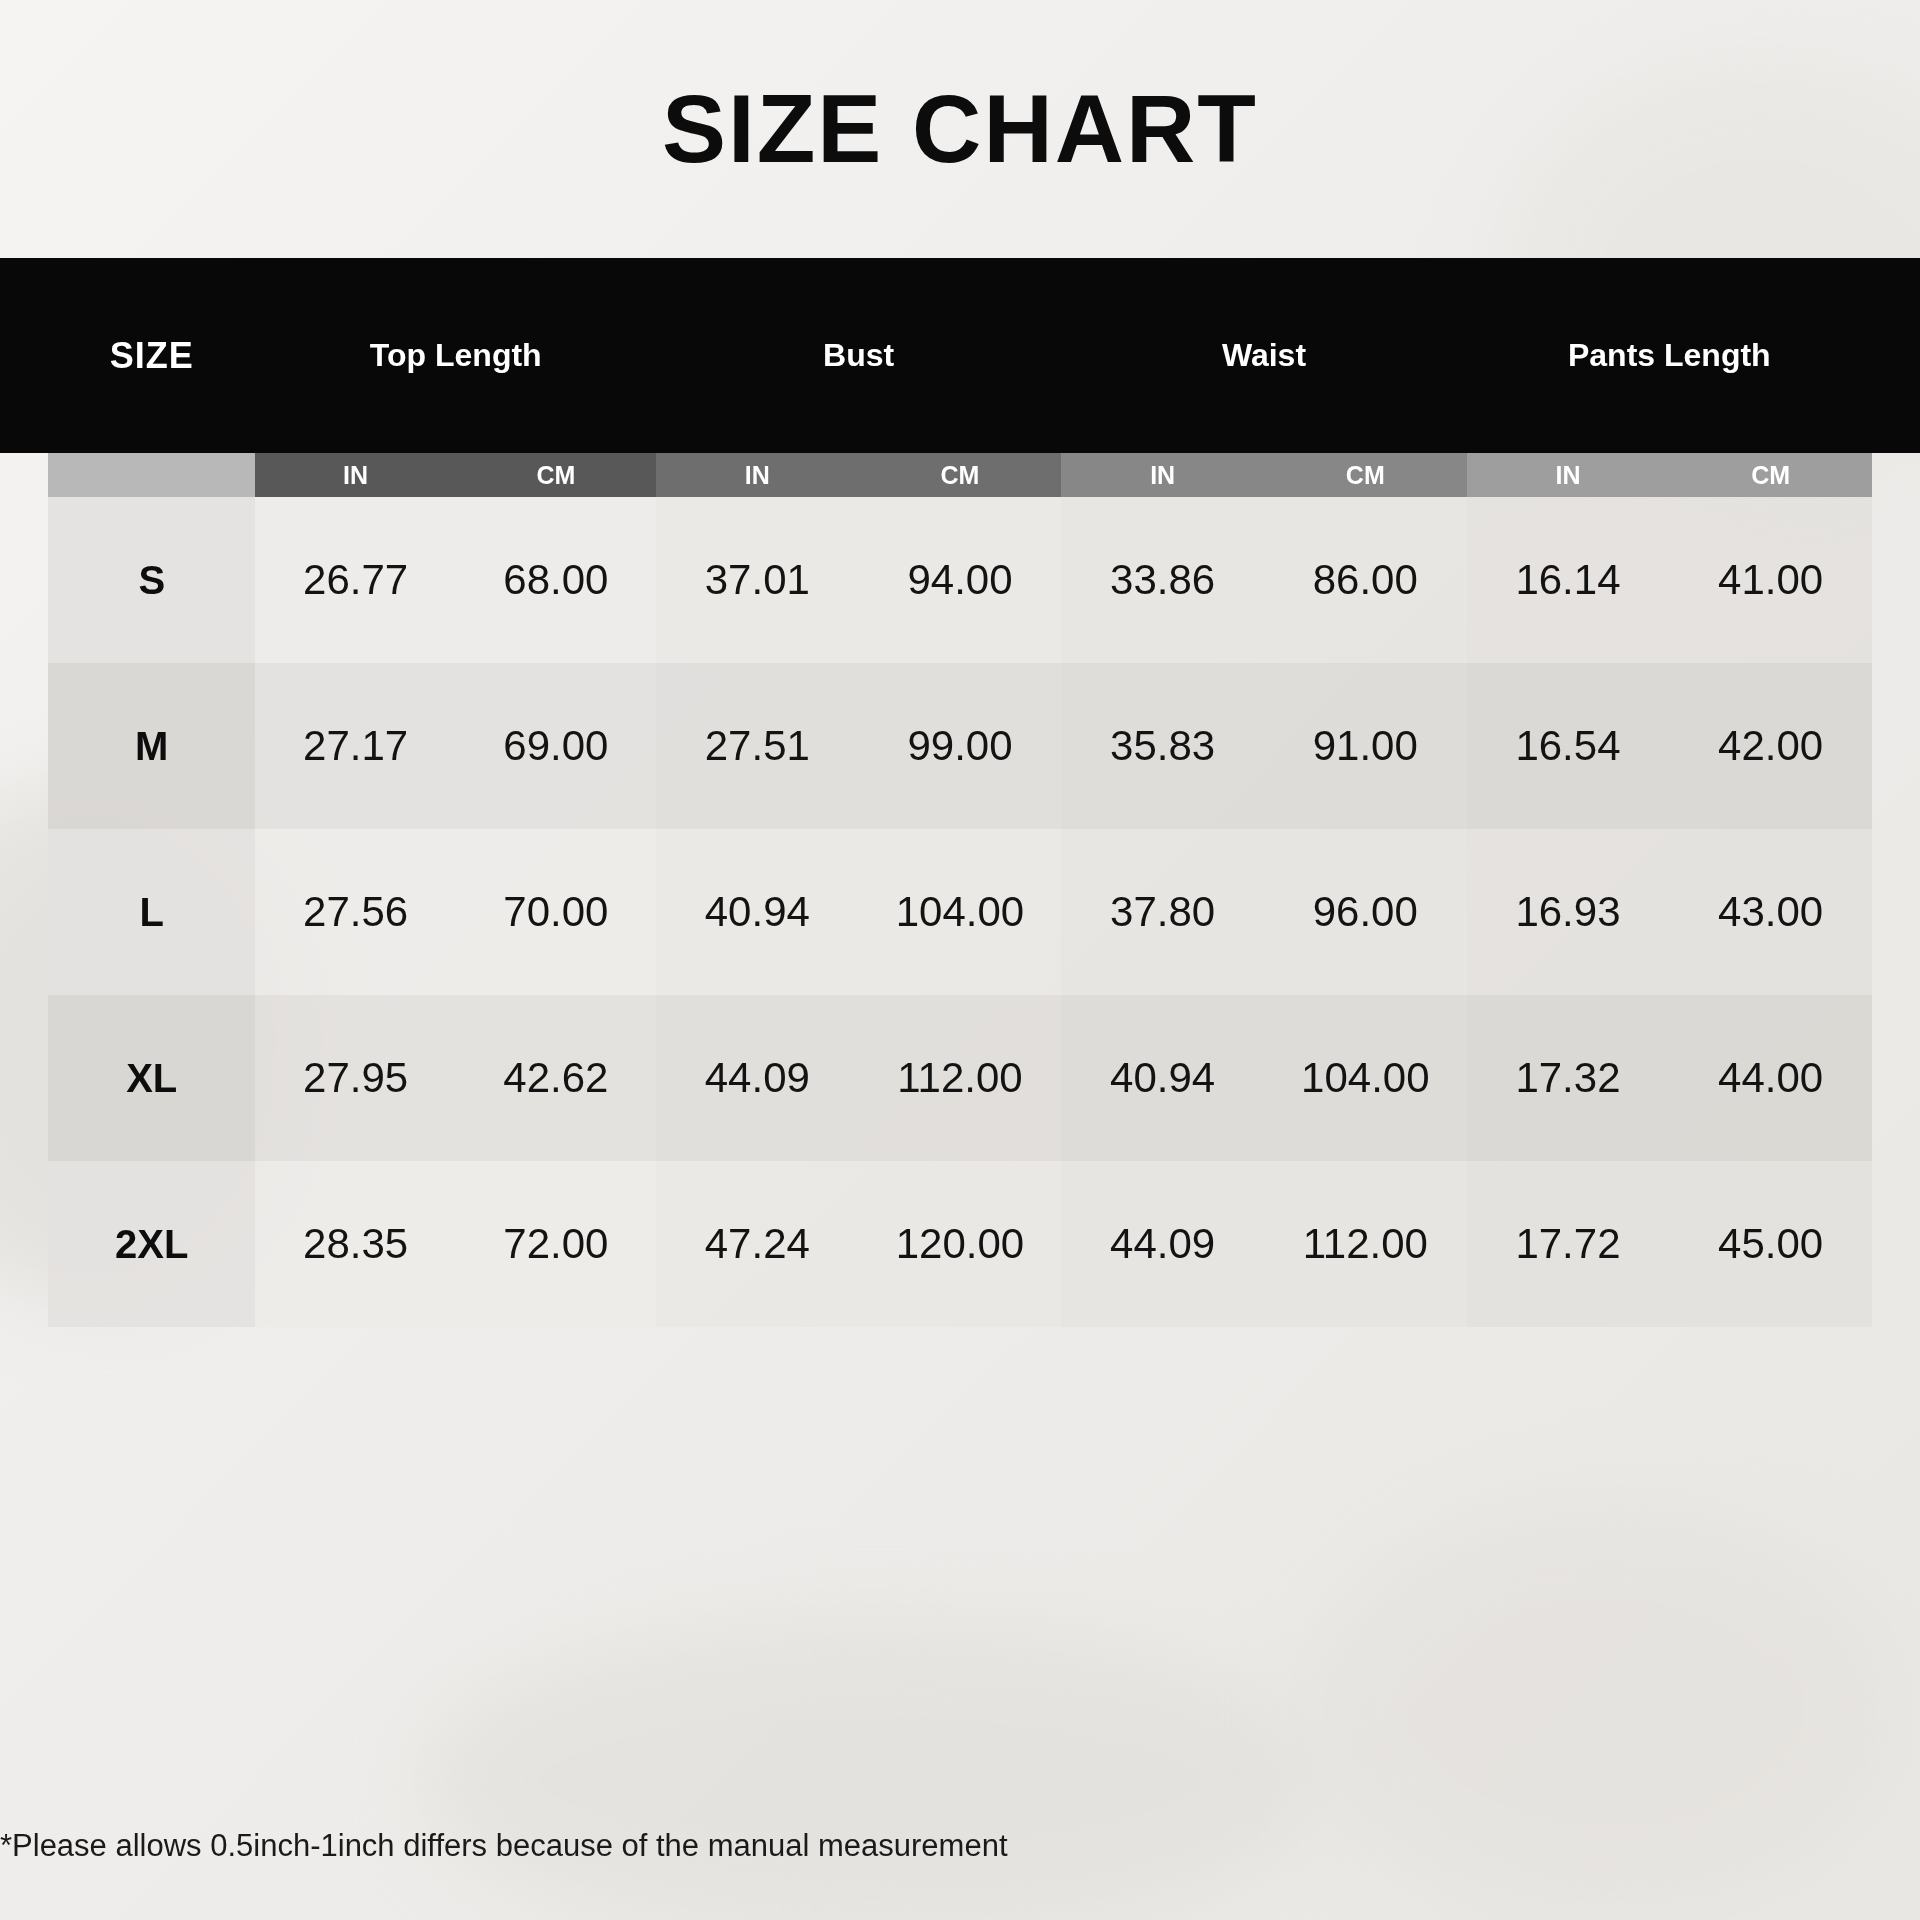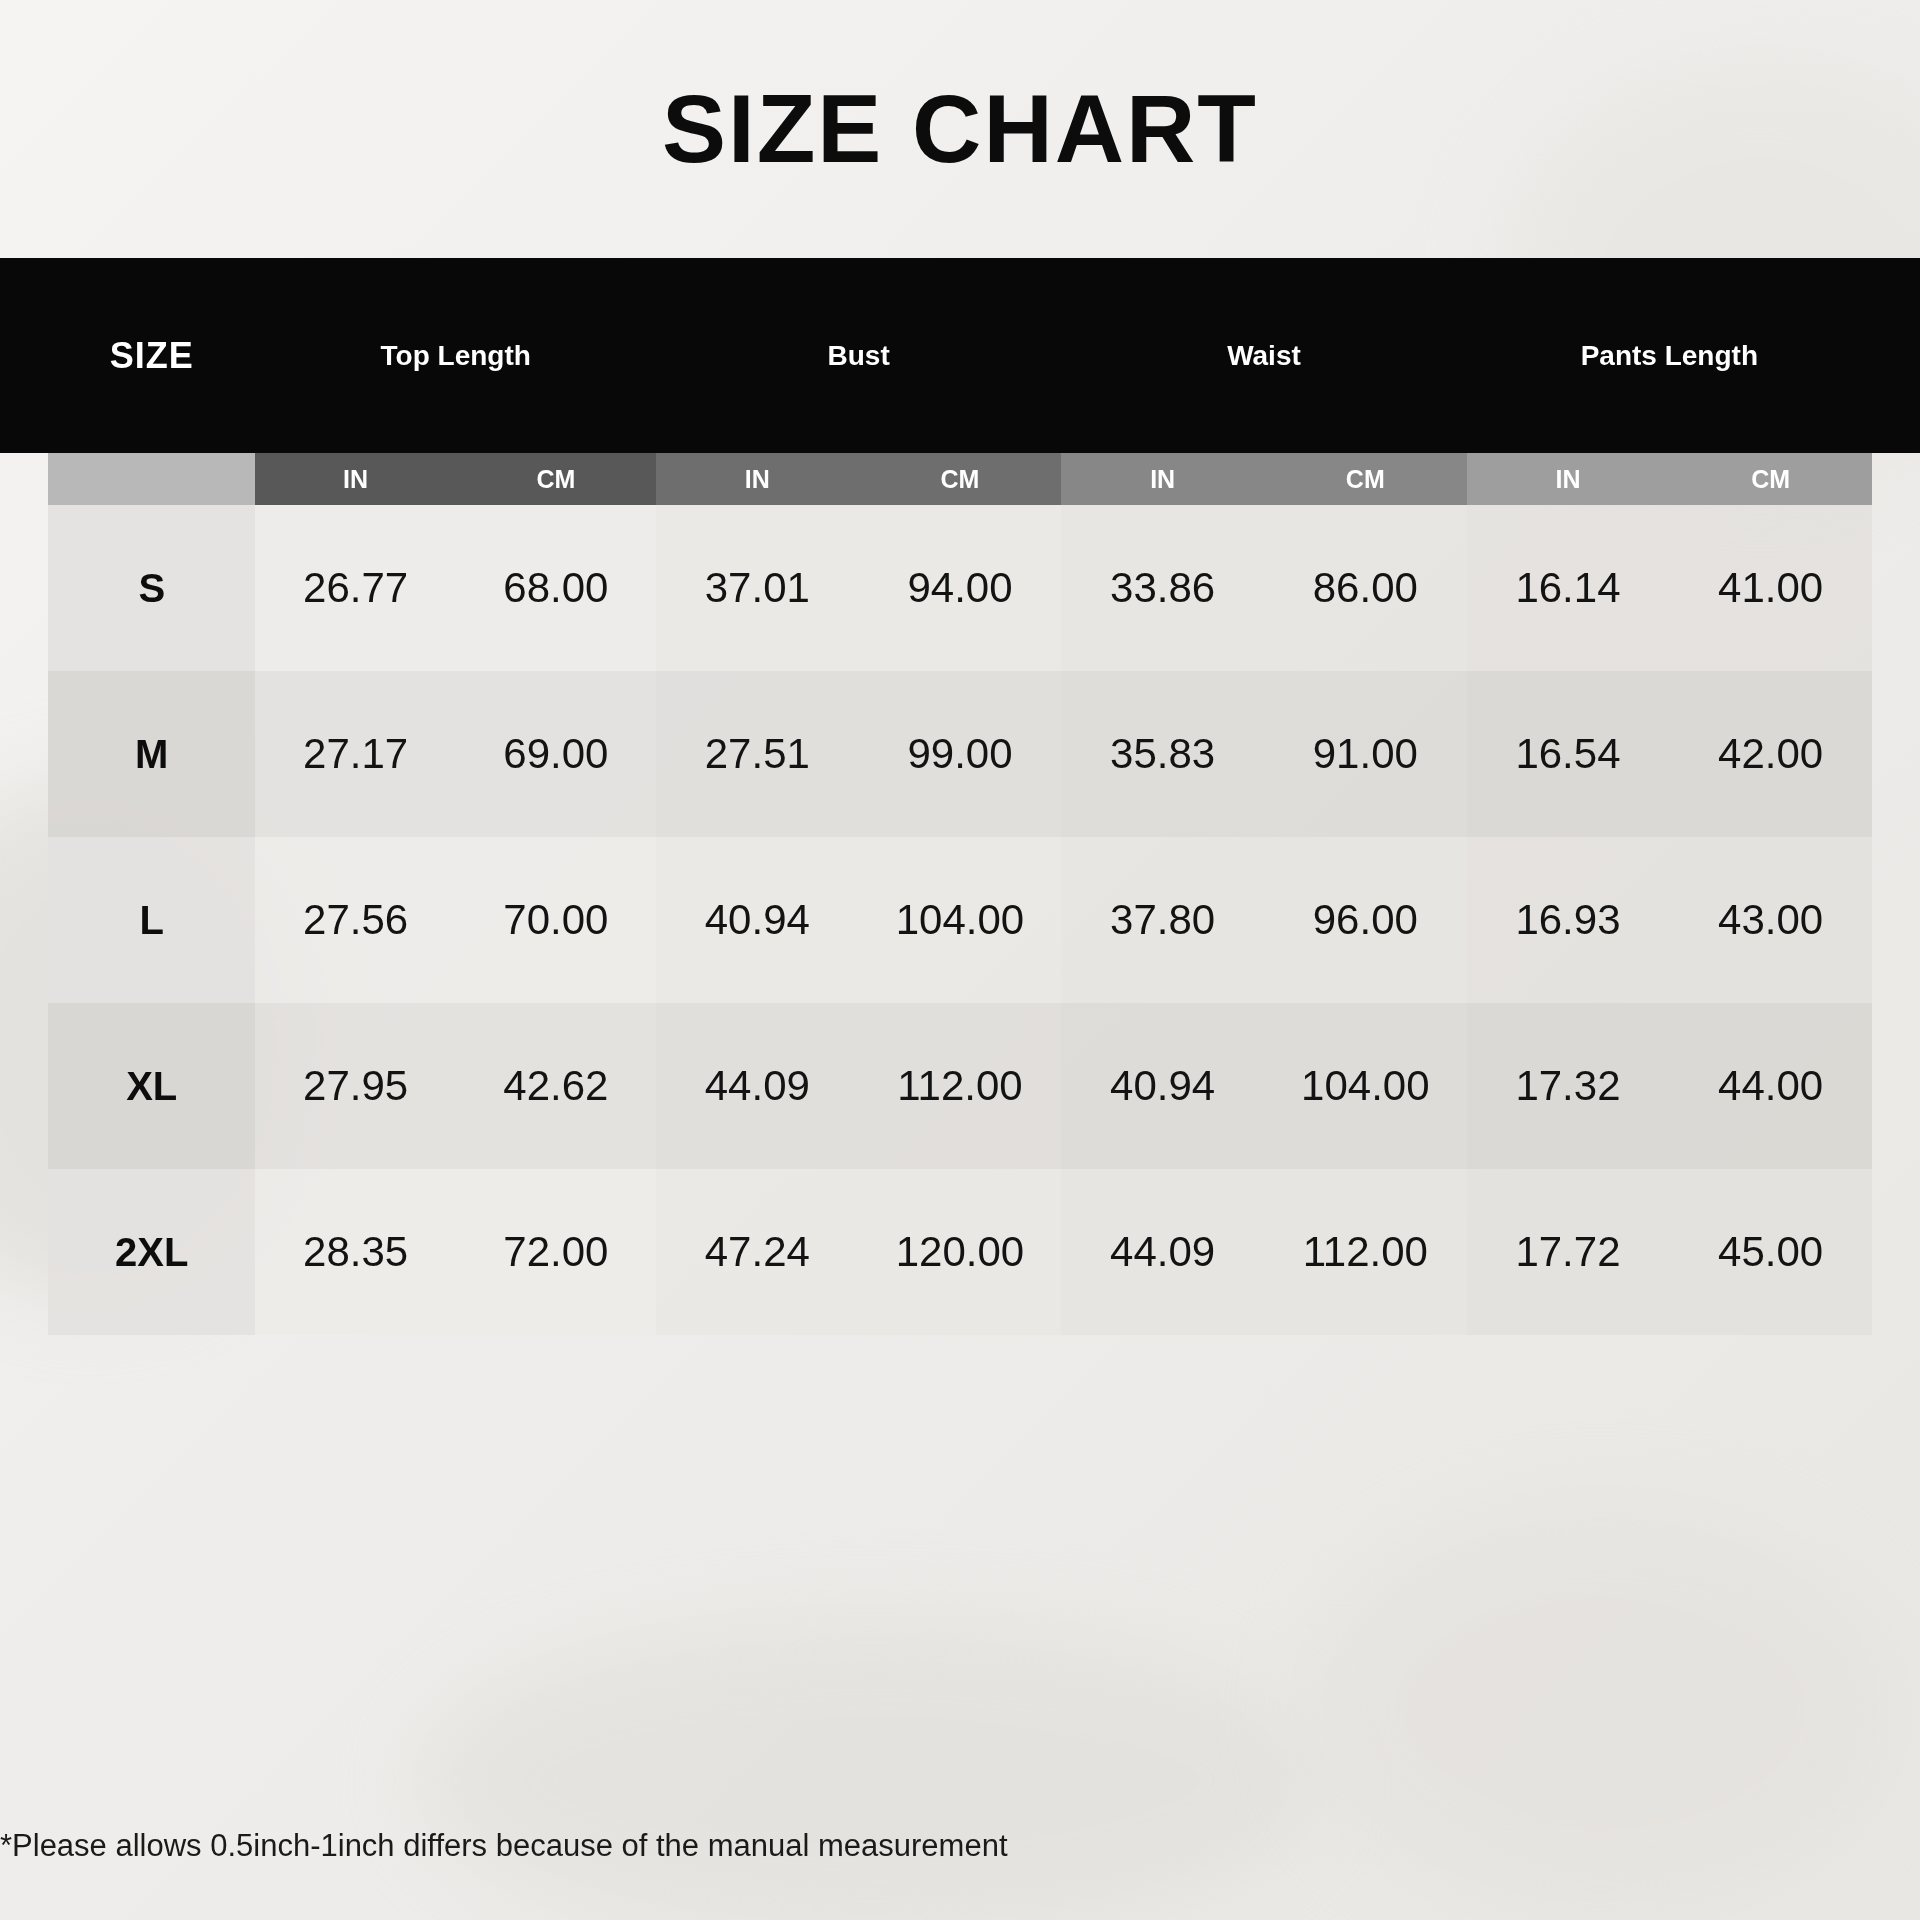--- a/index.html
+++ b/index.html
@@ -78,32 +78,32 @@
     padding: 0;
     margin: 0;
     text-align: center;
     vertical-align: middle;
   }
 
   
   tr.group-head th {
     height: 195px;
     color: #ffffff;
-    font-size: 28px;
+    font-size: 32px;
     font-weight: bold;
     background: transparent;
   }
   tr.group-head th.size-head {
     font-size: 36px;
     letter-spacing: 1px;
   }
 
   
   tr.unit-head th {
-    height: 52px;
+    height: 44px;
     font-size: 25px;
     font-weight: bold;
     color: #ffffff;
     margin-left: 36px;
   }
   tr.unit-head th.blank {
     background: #b8b8b8;
   }
   th.u-top { background: #585858; }
   th.u-bust { background: #6e6e6e; }

